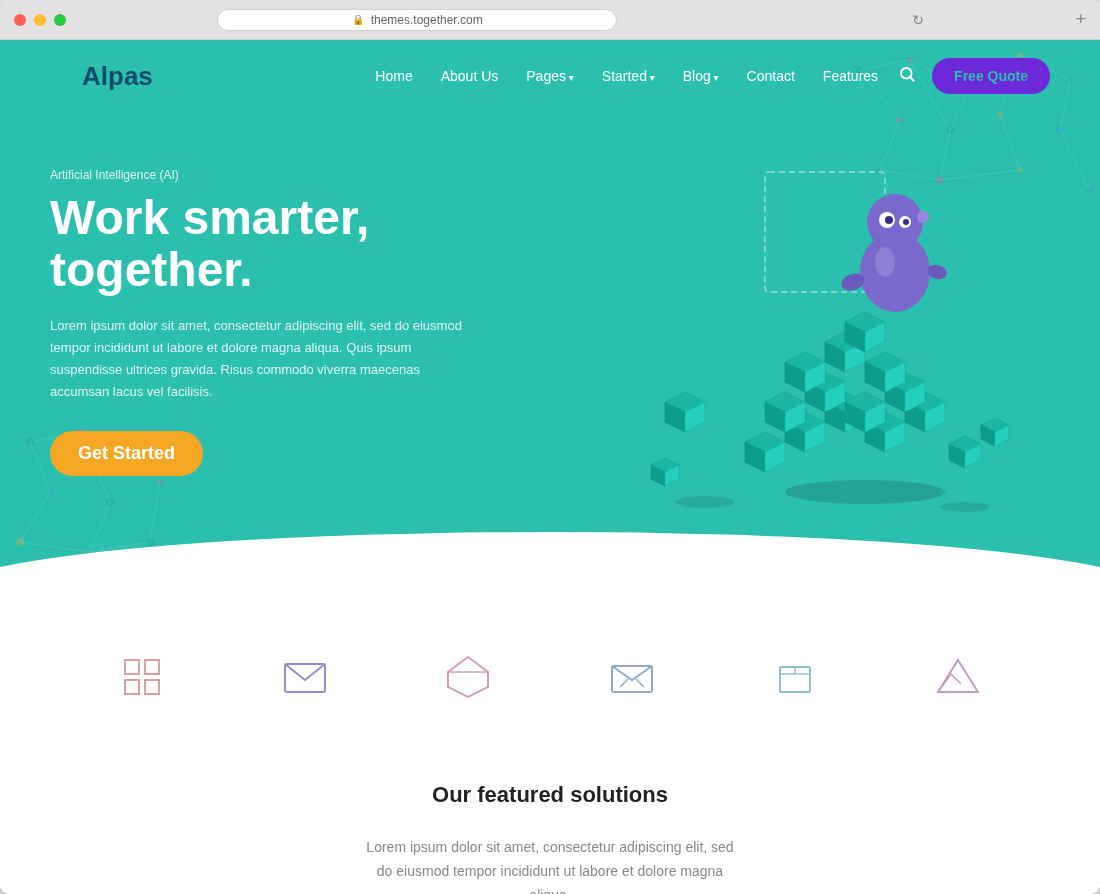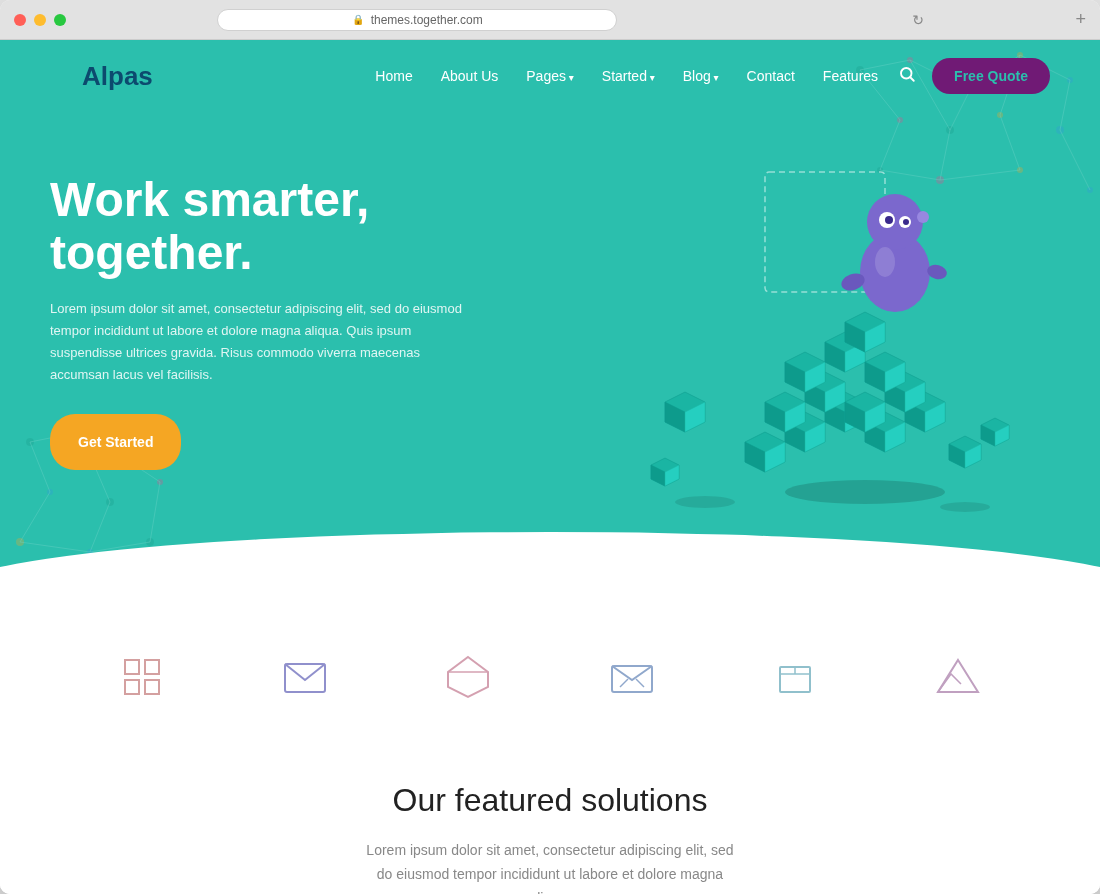--- a/index.html
+++ b/index.html
@@ -118,21 +118,21 @@
       font-size: 10px;
     }
     .nav-search {
       color: white;
       font-size: 16px;
       margin-left: 20px;
       cursor: pointer;
     }
     .btn-free-quote {
       margin-left: 16px;
-      background: #701a75;
+      background: #6d28d9;
       color: #2bbfad;
       border: none;
       border-radius: 25px;
       padding: 10px 22px;
       font-size: 14px;
       font-weight: 600;
       cursor: pointer;
       white-space: nowrap;
     }
 
@@ -165,22 +165,22 @@
       color: rgba(255,255,255,0.85);
       line-height: 1.7;
       margin-bottom: 28px;
       max-width: 420px;
     }
     .btn-get-started {
       background: #f5a623;
       color: white;
       border: none;
       border-radius: 25px;
-      padding: 20px 28px;
-      font-size: 14px;
+      padding: 12px 28px;
+      font-size: 18px;
       font-weight: 600;
       cursor: pointer;
     }
 
     
     .hero-illustration {
       flex: 1;
       display: flex;
       justify-content: center;
       align-items: flex-end;
@@ -230,24 +230,24 @@
       height: 50px;
     }
 
     
     .featured-section {
       background: white;
       padding: 30px 60px 40px;
       text-align: center;
     }
     .featured-title {
-      font-size: 32px;
-      font-weight: 400;
+      font-size: 22px;
+      font-weight: 700;
       color: #222;
-      margin-bottom: 20px;
+      margin-bottom: 28px;
     }
     .featured-desc {
       font-size: 14px;
       color: #888;
       line-height: 1.7;
       max-width: 380px;
       margin: 0 auto 30px;
     }
   </style>
 </head>
@@ -339,20 +339,21 @@
           <svg width="18" height="18" viewBox="0 0 24 24" fill="none" stroke="white" stroke-width="2.5" stroke-linecap="round" stroke-linejoin="round">
             <circle cx="11" cy="11" r="7"></circle>
             <line x1="21" y1="21" x2="16.65" y2="16.65"></line>
           </svg>
         </span>
         <button class="btn-free-quote">Free Quote</button>
       </nav>
 
       <div class="hero-body">
         <div class="hero-text">
+          <p class="hero-subtitle">Artificial Intelligence (AI)</p>
           <h1 class="hero-title">Work smarter, together.</h1>
           <p class="hero-desc">Lorem ipsum dolor sit amet, consectetur adipiscing elit, sed do eiusmod tempor incididunt ut labore et dolore magna aliqua. Quis ipsum suspendisse ultrices gravida. Risus commodo viverra maecenas accumsan lacus vel facilisis.</p>
           <button class="btn-get-started">Get Started</button>
         </div>
 
         <div class="hero-illustration">
           <svg width="450" height="360" viewBox="0 0 450 360" fill="none">
 
             <rect x="200" y="20" width="120" height="120" rx="4" stroke="rgba(255,255,255,0.5)" stroke-width="1.5" stroke-dasharray="6,4" fill="none"></rect>
 

